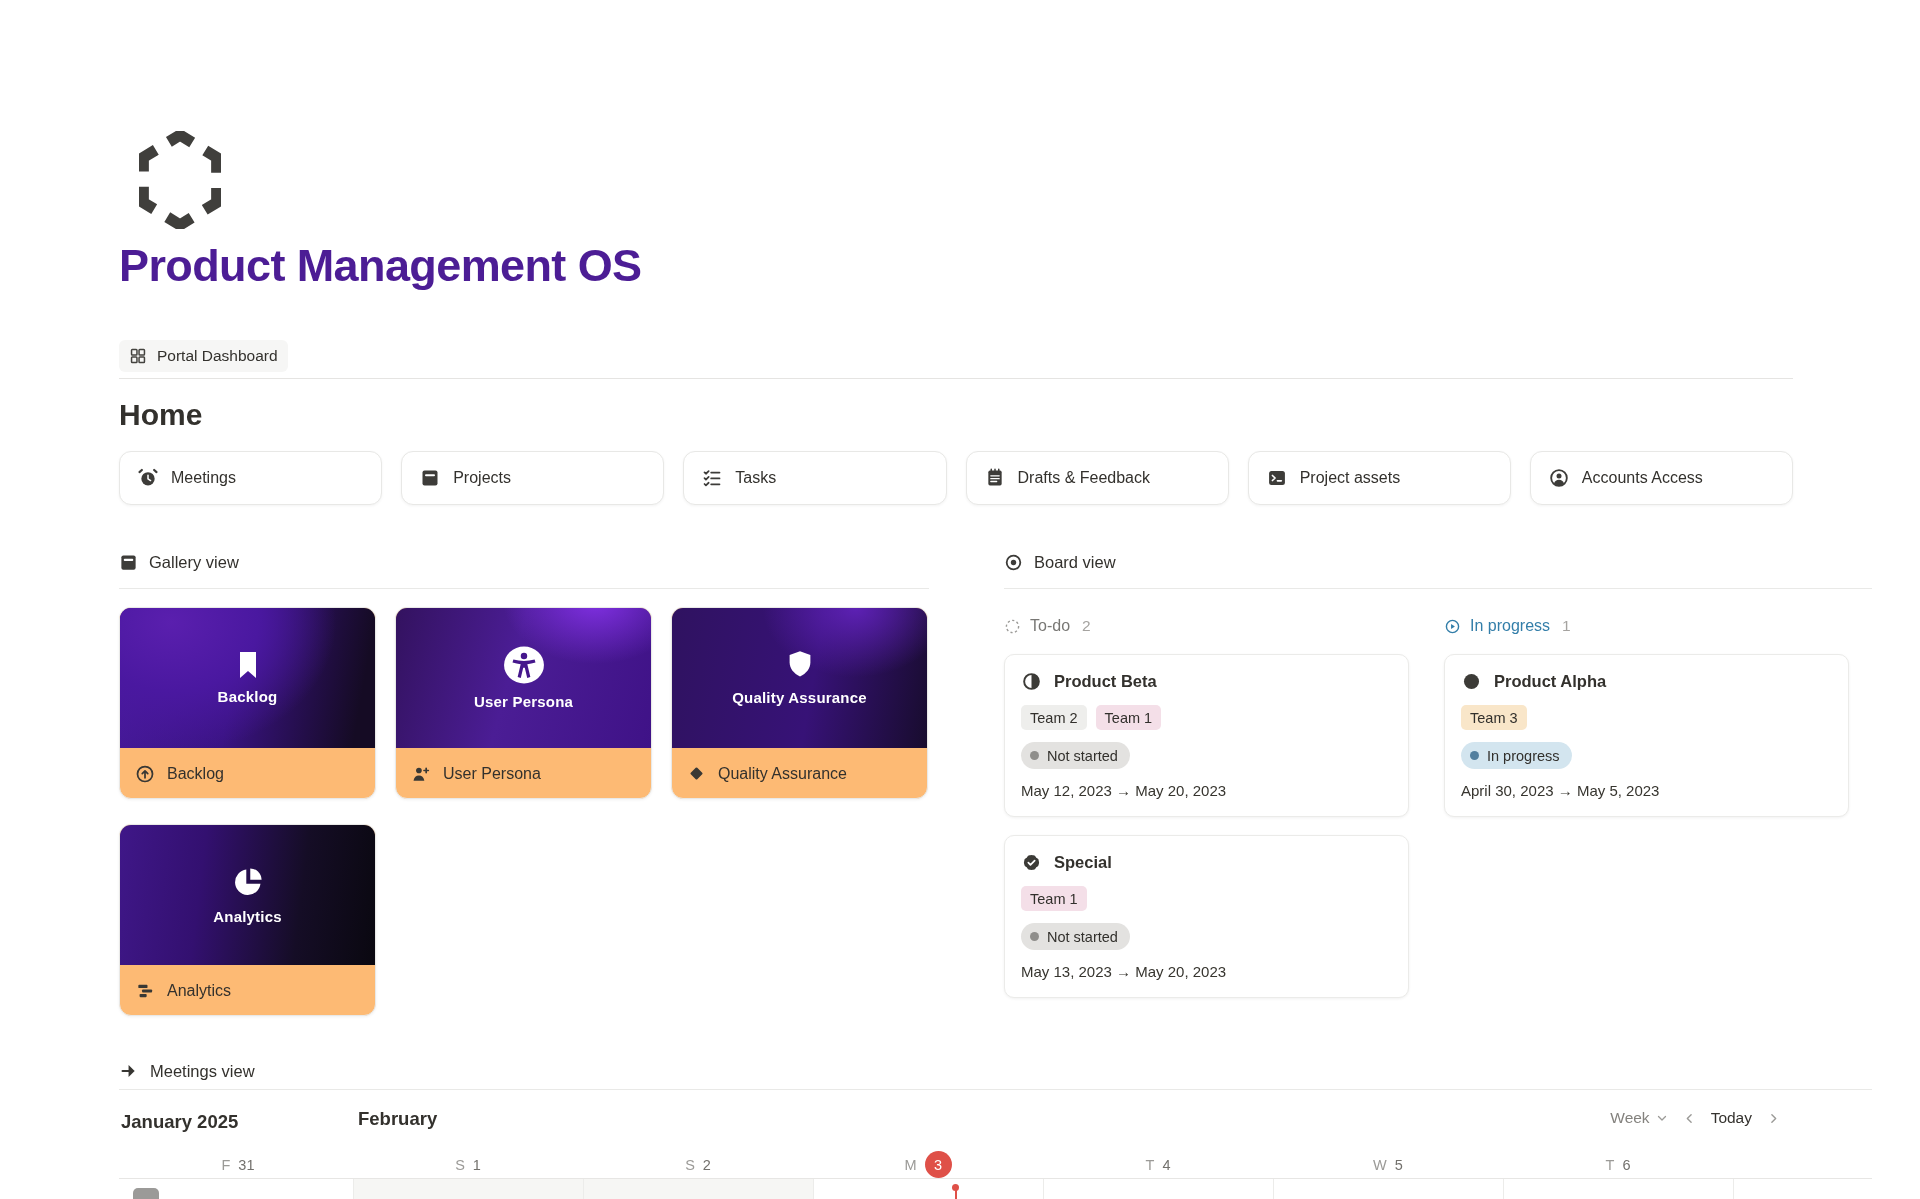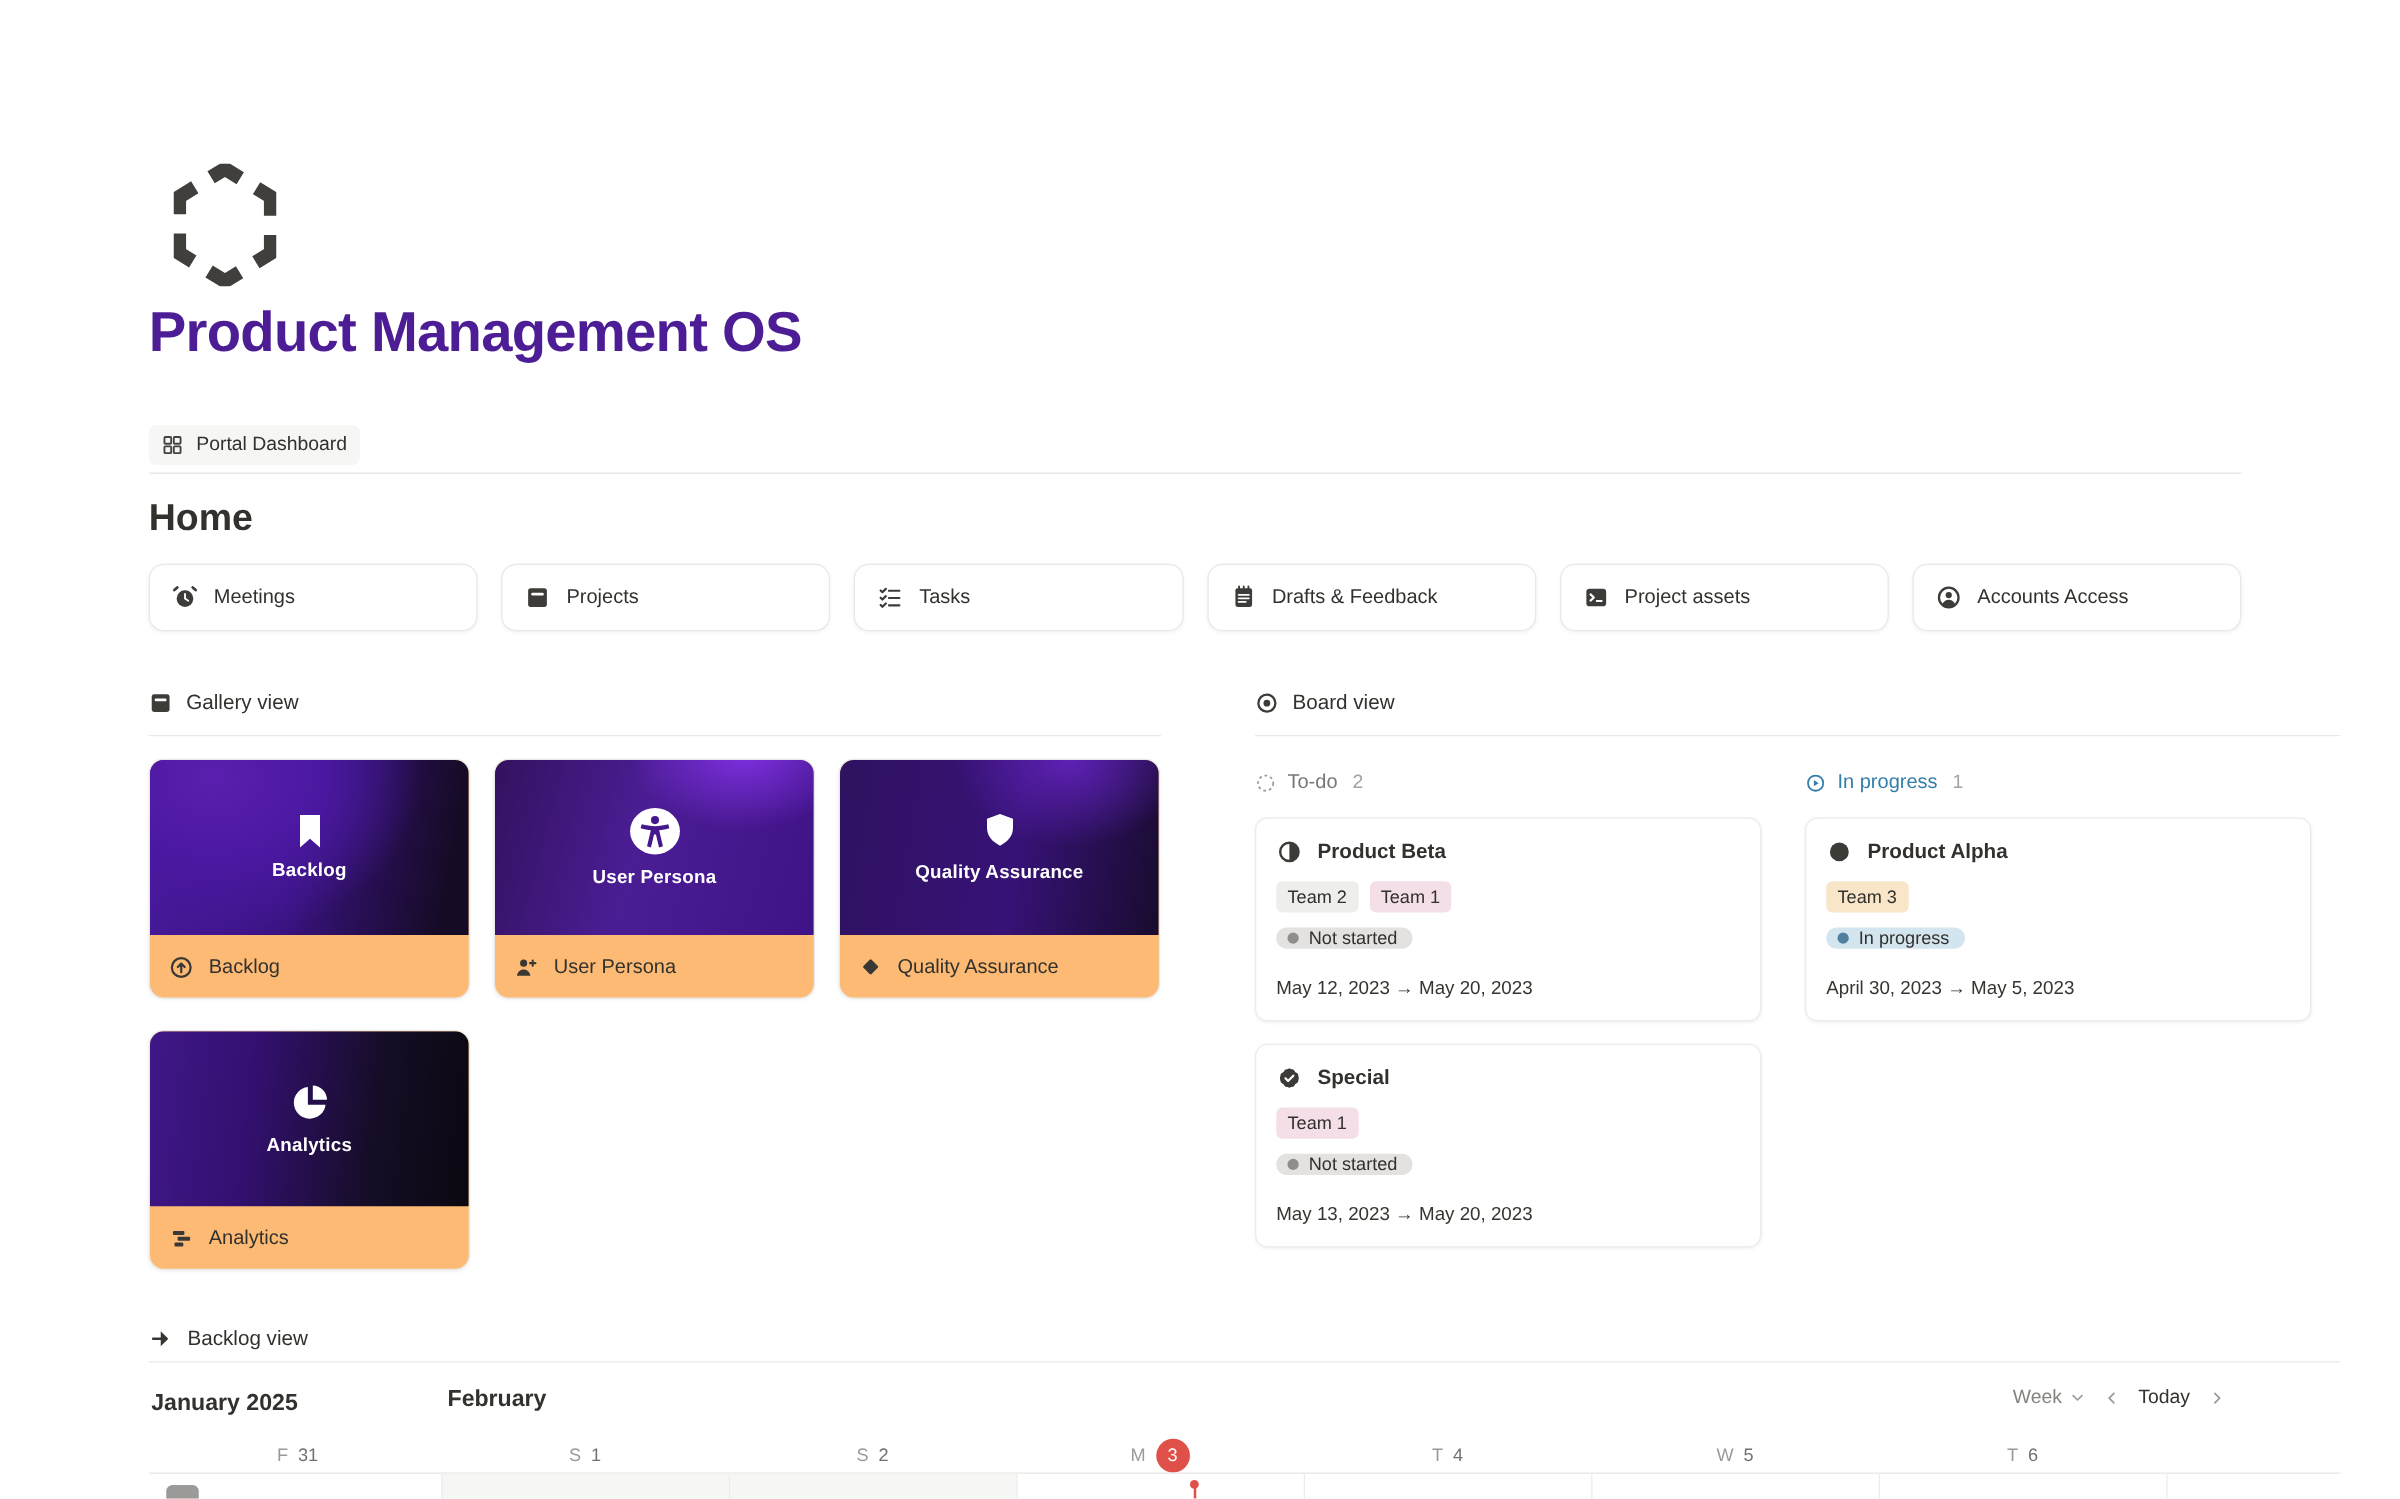--- a/index.html
+++ b/index.html
@@ -54,21 +54,21 @@
   .bcard{margin-top:15px;box-sizing:border-box;background:#fff;border:1px solid #ebebe9;border-radius:10px;box-shadow:0 1px 3px rgba(15,15,15,.06);padding:14px 16px 17px;cursor:pointer;}
   .bcard + .bcard{margin-top:18px;}
   .bctitle{display:flex;align-items:center;gap:12px;height:24px;font-size:16.5px;font-weight:600;color:#33312d;}
   .bctitle .bcicon{color:#3c3b37;}
   .bctags{margin-top:12px;display:flex;gap:9px;}
   .tag{height:25px;display:inline-flex;align-items:center;padding:0 9px;border-radius:5px;font-size:14.5px;color:#32302c;}
   .tag-gray{background:#eeeeec;}
   .tag-pink{background:#f4dfe8;}
   .tag-orange{background:#f9e6c9;}
   .bcstatus{margin-top:12px;height:27px;}
-  .status{height:17px;display:inline-flex;align-items:center;gap:8px;padding:0 12px 0 9px;border-radius:14px;font-size:14.5px;color:#32302c;}
+  .status{height:27px;display:inline-flex;align-items:center;gap:8px;padding:0 12px 0 9px;border-radius:14px;font-size:14.5px;color:#32302c;}
   .status-gray{background:#e3e2e0;}
   .status-gray .dot{background:#8f8e8b;}
   .status-blue{background:#d3e5ef;}
   .status-blue .dot{background:#527f9e;}
   .dot{width:9px;height:9px;border-radius:50%;flex:0 0 auto;}
   .bcdates{margin-top:13px;font-size:15px;color:#37352f;}
 
   
   .timeline{position:absolute;left:119px;top:1060px;width:1753px;}
   .tl-head-wrap{border-bottom:1px solid #e9e9e7;padding-bottom:7px;}
@@ -413,21 +413,21 @@
 
   <section class="timeline">
     <div class="tl-head-wrap">
       <div class="tl-head">
         <span class="sicon">
           <svg width="20" height="20" viewBox="0 0 24 24">
               <rect x="3" y="10.7" width="11" height="2.6" rx="1.3" fill="currentColor"></rect>
               <path d="M11.5 4.8L18.8 12l-7.3 7.2z" fill="currentColor"></path>
             </svg>
         </span>
-        <span>Backlog view</span>
+        <span>Meetings view</span>
       </div>
     </div>
 
     <div class="tl-months">
       <span class="m-primary">January 2025</span>
       <span class="m-secondary">February</span>
       <div class="tl-controls">
         <span class="ctrl-week">
           <span>Week</span>
           <span class="cicon">

